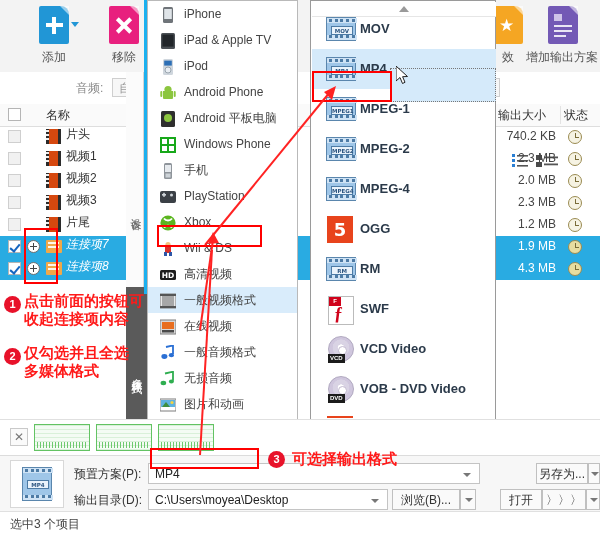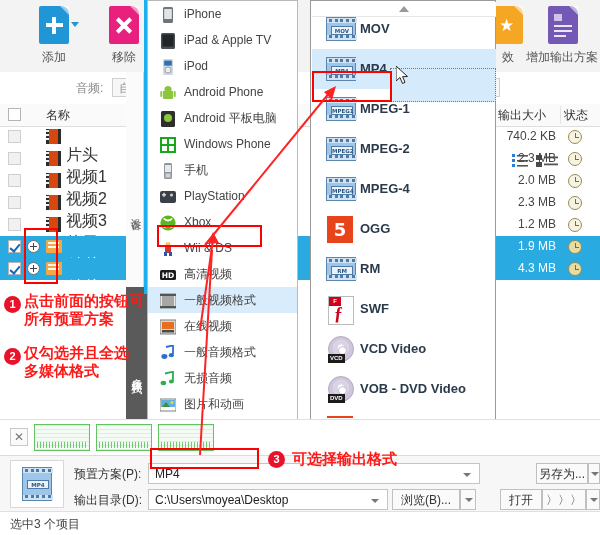--- a/index.html
+++ b/index.html
@@ -33,21 +33,21 @@
   .lbl-gray{color:#8b8b8b;font-size:12px;}
   .combo{border:1px solid #cfcfcf;background:#f7f7f7;height:19px;line-height:19px;padding-left:6px;color:#9a9a9a;font-size:12px;box-sizing:border-box;}
   .combo .arw{position:absolute;right:5px;top:8px;width:0;height:0;border-left:4px solid transparent;border-right:4px solid transparent;border-top:4px solid #9a9a9a;}
 
   
   #listhdr{left:0;top:104px;width:600px;height:22px;background:#fafafa;border-bottom:1px solid #dedede;}
   .hdr-cell{position:absolute;top:3px;font-size:12px;color:#333;}
   .hdr-sep{position:absolute;top:2px;width:1px;height:18px;background:#e3e3e3;}
   .row{position:absolute;left:0;width:600px;height:22px;}
   .row.sel{background:#29ABE2;color:#fff;}
-  .row .nm{position:absolute;left:46px;top:19px;font-size:16px;}
+  .row .nm{position:absolute;left:46px;top:0;font-size:12px;}
   .row.sel .nm{color:#fff;font-style:italic;}
   .row .sz{position:absolute;left:498px;top:3px;width:58px;text-align:right;font-size:12px;color:#444;}
   .row.sel .sz{color:#fff;}
   .cb{position:absolute;left:8px;top:4px;width:13px;height:13px;border:1px solid #b5b5b5;background:#fff;box-sizing:border-box;}
   .cb.dis{background:#f1f1f1;border-color:#cfcfcf;}
   .cb.on:after{content:"";position:absolute;left:3px;top:1px;width:4px;height:8px;border:solid #1565c0;border-width:0 2px 2px 0;transform:rotate(40deg);}
   .expander{position:absolute;left:27px;top:4px;width:13px;height:13px;border:1px solid #6f6f6f;border-radius:50%;box-sizing:border-box;background:#fff;}
   .expander:before,.expander:after{content:"";position:absolute;background:#444;}
   .expander:before{left:2px;top:5px;width:7px;height:1px;}
   .expander:after{left:5px;top:2px;width:1px;height:7px;}
@@ -669,21 +669,21 @@
   <span>选中3 个项目</span>
 </div>
 
 <div class="redbox" style="left:24px;top:228px;width:34px;height:56px;"></div>
 <div class="redbox" style="left:157px;top:225px;width:105px;height:22px;"></div>
 <div class="redbox" style="left:312px;top:71px;width:80px;height:31px;"></div>
 <div class="redbox" style="left:150px;top:448px;width:109px;height:21px;"></div>
 
 <div class="badge" style="left:4px;top:296px;">1</div>
 <div class="ann" style="left:24px;top:292px;">点击前面的按钮可
-所有预置方案</div>
+收起连接项内容</div>
 <div class="badge" style="left:4px;top:348px;">2</div>
 <div class="ann" style="left:24px;top:344px;">仅勾选并且全选
 多媒体格式</div>
 <div class="badge" style="left:268px;top:451px;">3</div>
 <div class="ann" style="left:292px;top:450px;">可选择输出格式</div>
 
 <svg class="abs" style="left:0;top:0;width:600px;height:535px;pointer-events:none;">
   <line x1="200" y1="330" x2="213" y2="240" stroke="#ff2222" stroke-width="2"></line>
   <polygon points="213,232 208,244 219,243" fill="#ff2222"></polygon>
   <line x1="200" y1="455" x2="212" y2="250" stroke="#ff2222" stroke-width="2"></line>

